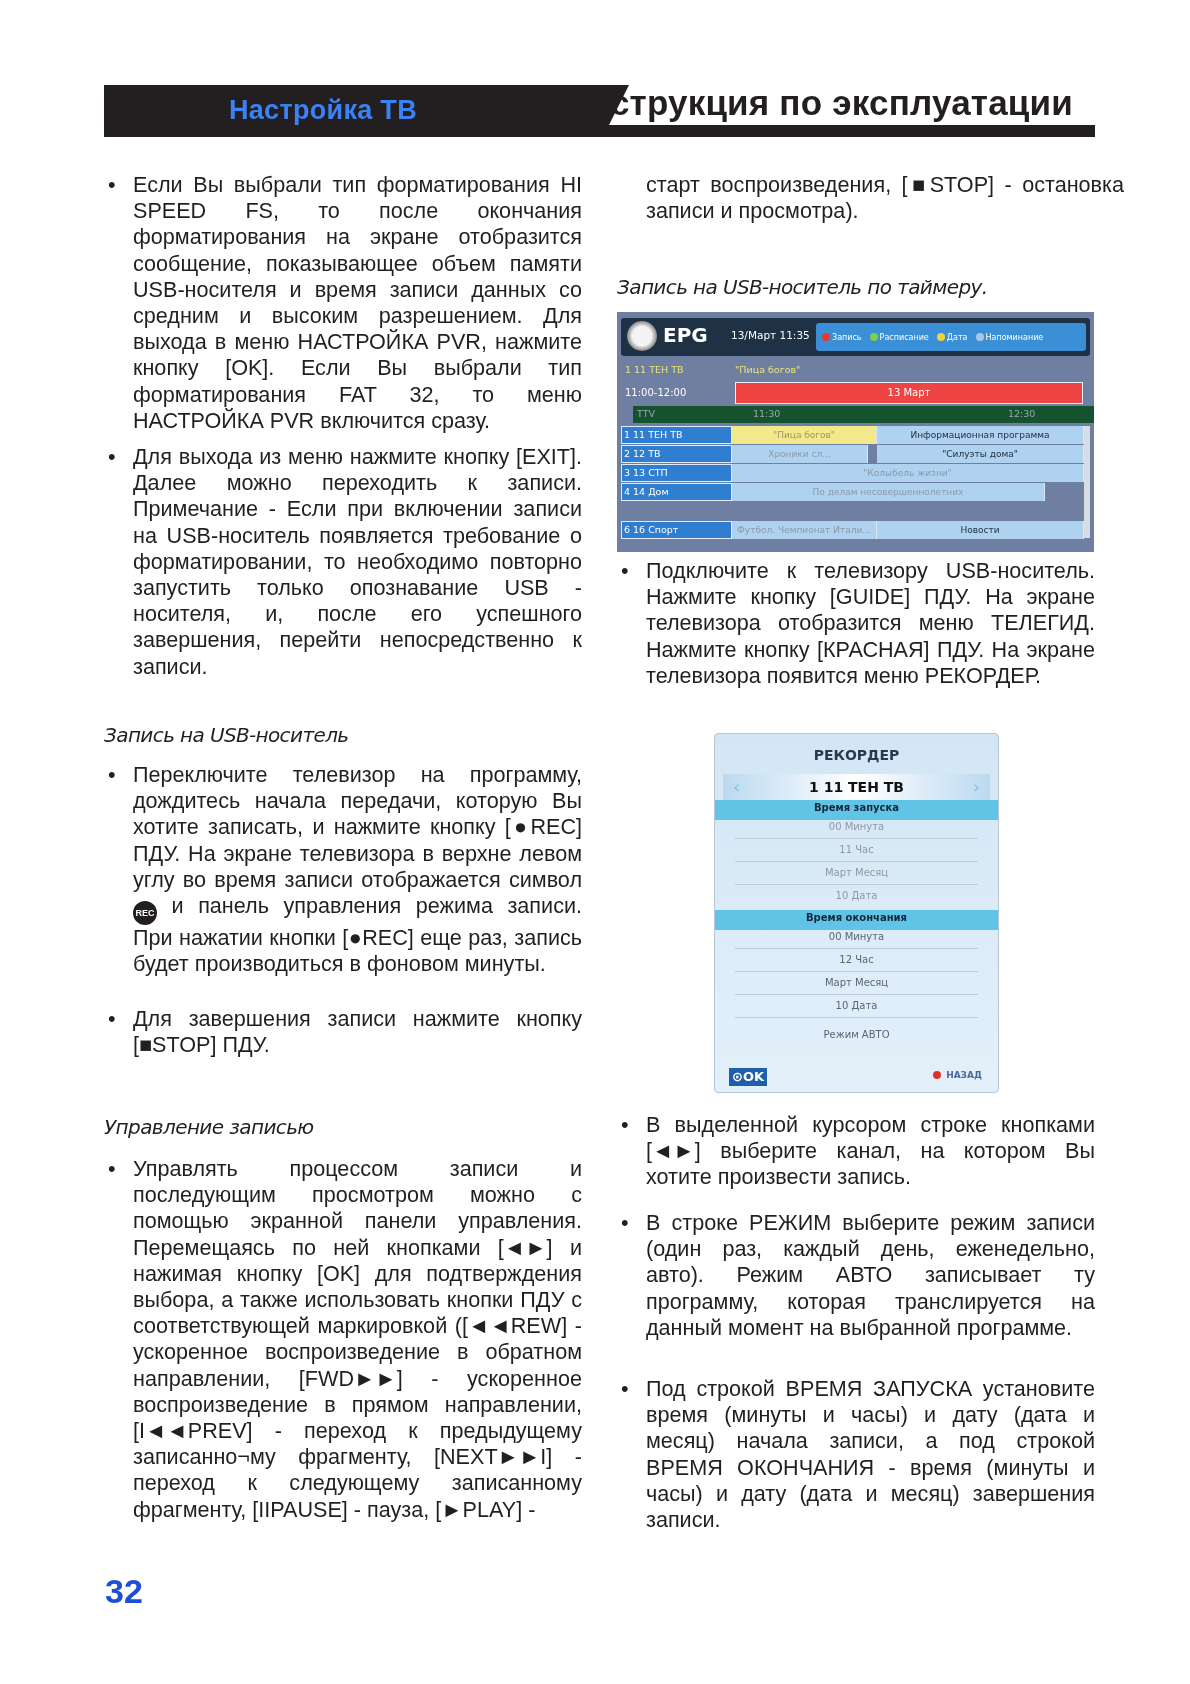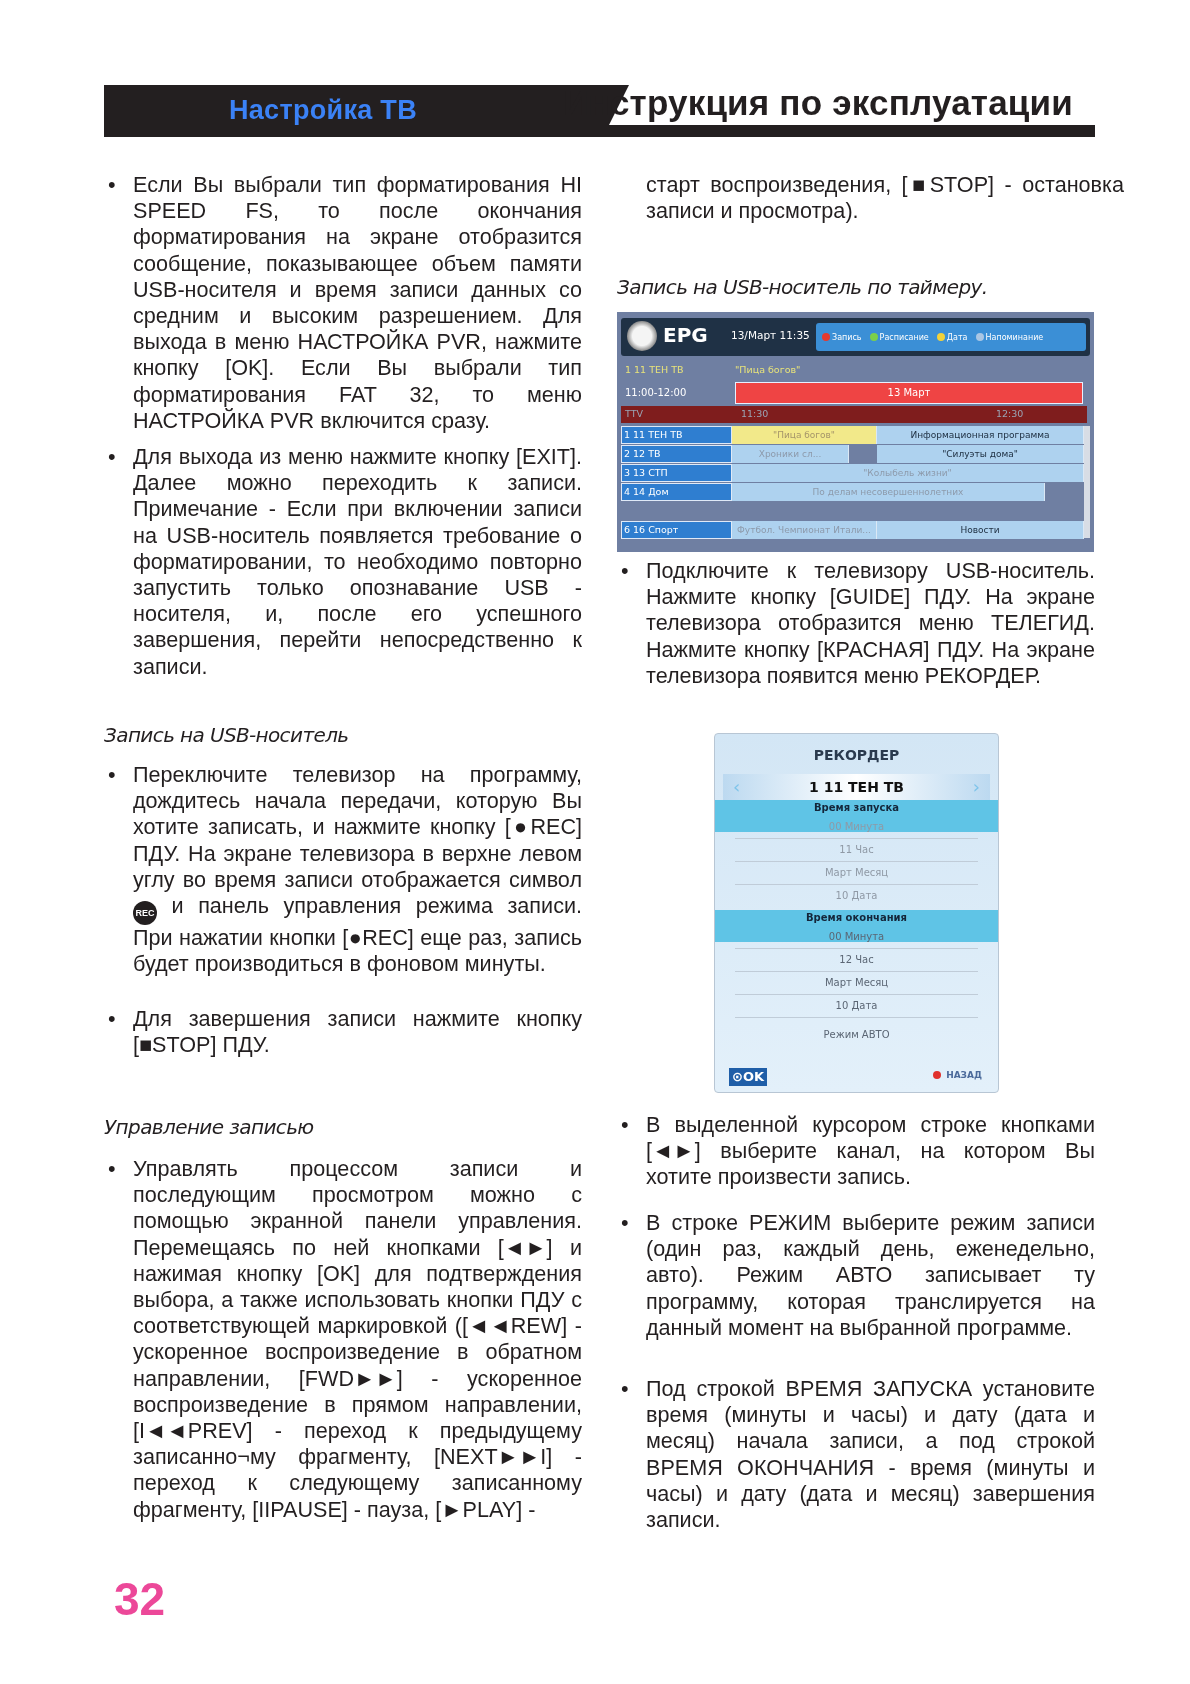--- a/index.html
+++ b/index.html
@@ -31,48 +31,48 @@
   .epg .logo { position:absolute; left:42px; top:5px; color:#fff; font-weight:bold; font-size:20px; }
   .epg .datetime { position:absolute; left:110px; top:11px; color:#fff; font-size:10.5px; }
   .epg .legend { position:absolute; left:195px; top:5px; width:270px; height:28px; background:#3b8fd6; border-radius:3px;
                  font-size:8px; color:#fff; display:flex; align-items:center; gap:8px; padding-left:6px; box-sizing:border-box; }
   .epg .legend .dot { display:inline-block; width:8px; height:8px; border-radius:50%; margin-right:2px; vertical-align:-1px; }
   .epg .info1 { position:absolute; left:8px; top:52px; color:#e8e37a; font-size:9.5px; }
   .epg .info2 { position:absolute; left:118px; top:52px; color:#e8e37a; font-size:9.5px; }
   .epg .time { position:absolute; left:8px; top:75px; color:#fff; font-size:10px; }
   .epg .daybar { position:absolute; left:118px; top:70px; width:346px; height:20px; background:#ef4444; border:1px solid #e8f0ff;
                  color:#fff; font-size:10px; text-align:center; line-height:20px; }
-  .epg .ruler { position:absolute; left:4px; top:94px; width:466px; height:17px; background:#7f1d1d; color:#9aa4b4; font-size:9.5px; }
+  .epg .ruler { position:absolute; left:16px; top:94px; width:466px; height:17px; background:#14532d; color:#9aa4b4; font-size:9.5px; }
   .epg .ruler span { position:absolute; top:2px; }
   .epg .row { position:absolute; left:4px; width:466px; height:18px; }
   .epg .row .ch { position:absolute; left:0; top:0; width:111px; height:18px; background:#2f7ed0; border:1px solid #dfe9f7;
                   box-sizing:border-box; color:#fff; font-size:9.5px; line-height:16px; padding-left:2px; }
   .epg .row .prog { position:absolute; top:0; height:18px; background:#aed2ef; color:#8d9aab; font-size:9px; text-align:center;
                     line-height:18px; box-sizing:border-box; border-right:1px solid #dbe8f5; }
   .epg .row .prog.sel { background:#f2e98a; color:#a5956a; }
   .epg .row .prog.dark { color:#203244; }
   .epg .scroll { position:absolute; left:467px; top:114px; width:6px; height:112px; background:#d8dde5; }
 
   
   .rec { position:absolute; left:714px; top:733px; width:283px; height:358px; border:1px solid #b8c6d4; border-radius:4px;
          background:linear-gradient(#d3e6f5,#e3f0fa); font-family:"DejaVu Sans", sans-serif; overflow:hidden; }
   .rec .rtitle { position:absolute; left:0; right:0; top:13px; text-align:center; font-weight:bold; font-size:14px; color:#2a3a4e; }
   .rec .chan { position:absolute; left:8px; right:8px; top:40px; height:26px; text-align:center; line-height:26px;
                background:linear-gradient(90deg,#bcd9f0,#ffffff 50%,#bcd9f0); font-weight:bold; font-size:14px; color:#111; }
   .rec .arrow { position:absolute; top:40px; font-size:18px; color:#7ec4ea; line-height:26px; }
-  .rec .band { position:absolute; left:0; right:0; height:32px; background:#5fc4e6; text-align:center; font-size:10px; font-weight:bold;
+  .rec .band { position:absolute; left:0; right:0; height:20px; background:#5fc4e6; text-align:center; font-size:10px; font-weight:bold;
                color:#14263a; line-height:16px; }
   .rec .item { position:absolute; left:20px; right:20px; height:22px; text-align:center; font-size:10px; color:#8f99a5;
                border-bottom:1px solid #c0ccd8; line-height:22px; }
   .rec .item.dk { color:#5b6674; }
   .rec .ok { position:absolute; left:14px; top:334px; background:#1f5ea8; color:#fff; font-size:13px; font-weight:bold; padding:0 3px; height:18px; line-height:18px; }
   .rec .back { position:absolute; right:16px; top:336px; color:#4b6a9b; font-size:9px; font-weight:bold; }
   .rec .back .dot { display:inline-block; width:8px; height:8px; border-radius:50%; background:#e0312d; margin-right:5px; vertical-align:-1px; }
 
-  .pagenum { position:absolute; left:114px; top:1572px; font-size:46px; font-weight:bold; color:#ec4899; }
+  .pagenum { position:absolute; left:105px; top:1572px; font-size:34px; font-weight:bold; color:#1d4ed8; }
 </style>
 </head>
 <body>
 
 <div class="header">
   <div class="bar"></div>
   <div class="white"></div>
   <div class="section">Настройка ТВ</div>
   <div class="title">Инструкция по эксплуатации</div>
 </div>
@@ -137,21 +137,21 @@
     <span style="left:375px">12:30</span>
   </div>
 
   <div class="row" style="top:114px">
     <div class="ch">1 11 ТЕН ТВ</div>
     <div class="prog sel" style="left:111px;width:145px">"Пица богов"</div>
     <div class="prog dark" style="left:256px;width:207px">Информационная программа</div>
   </div>
   <div class="row" style="top:133px">
     <div class="ch">2 12 ТВ</div>
-    <div class="prog" style="left:111px;width:117px">Хроники сл...</div>
+    <div class="prog" style="left:111px;width:136px">Хроники сл...</div>
     <div class="prog dark" style="left:256px;width:207px">"Силуэты дома"</div>
   </div>
   <div class="row" style="top:152px">
     <div class="ch">3 13 СТП</div>
     <div class="prog" style="left:111px;width:352px">"Колыбель жизни"</div>
   </div>
   <div class="row" style="top:171px">
     <div class="ch">4 14 Дом</div>
     <div class="prog" style="left:111px;width:313px">По делам несовершеннолетних</div>
   </div>

